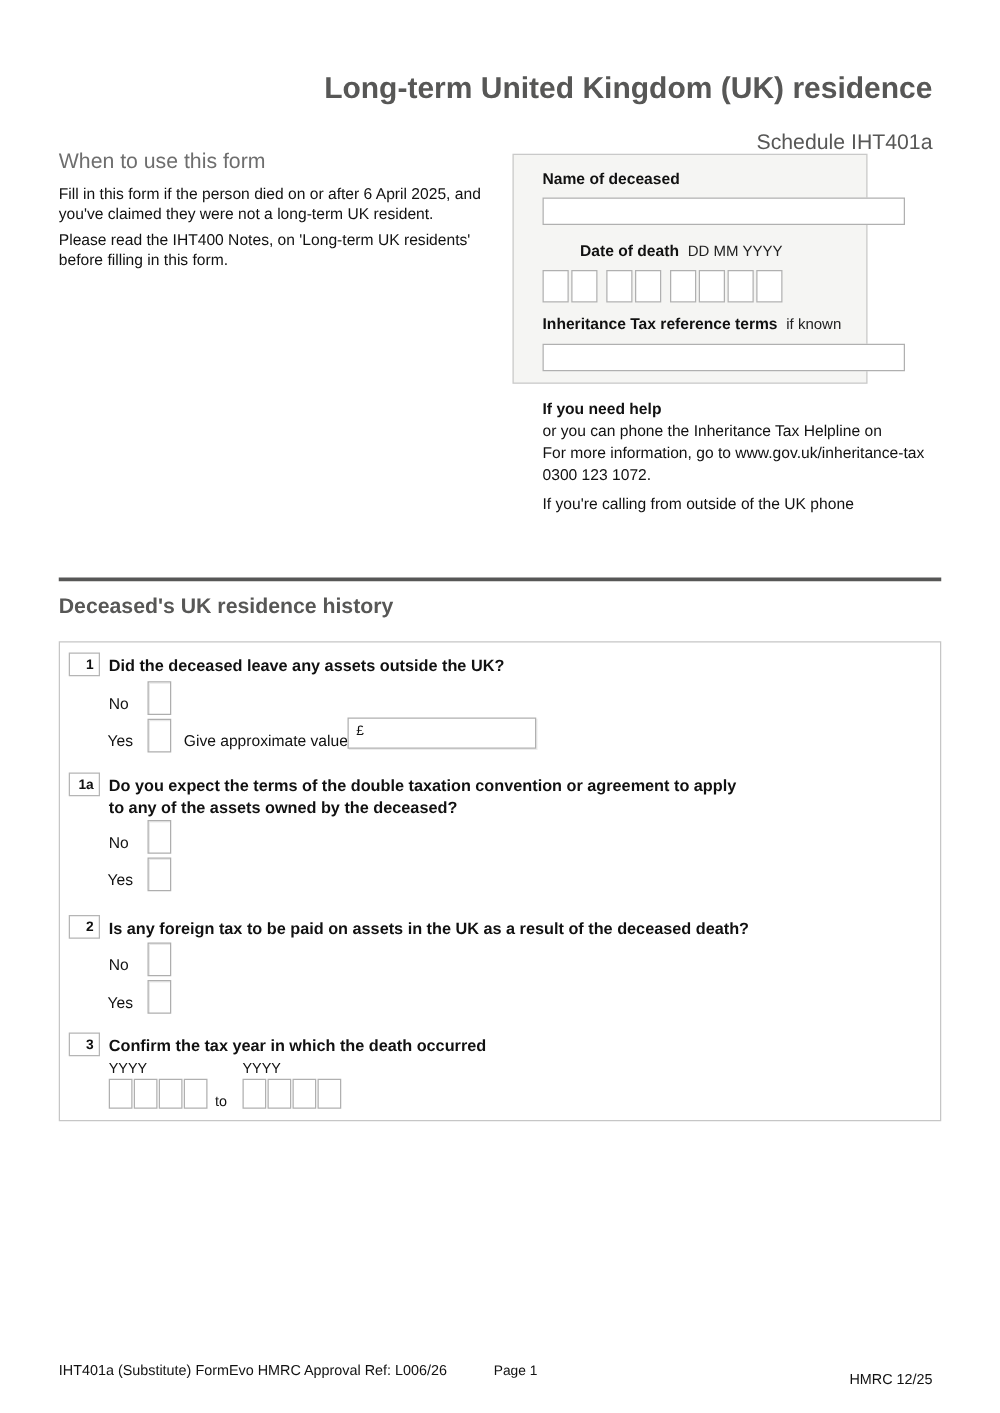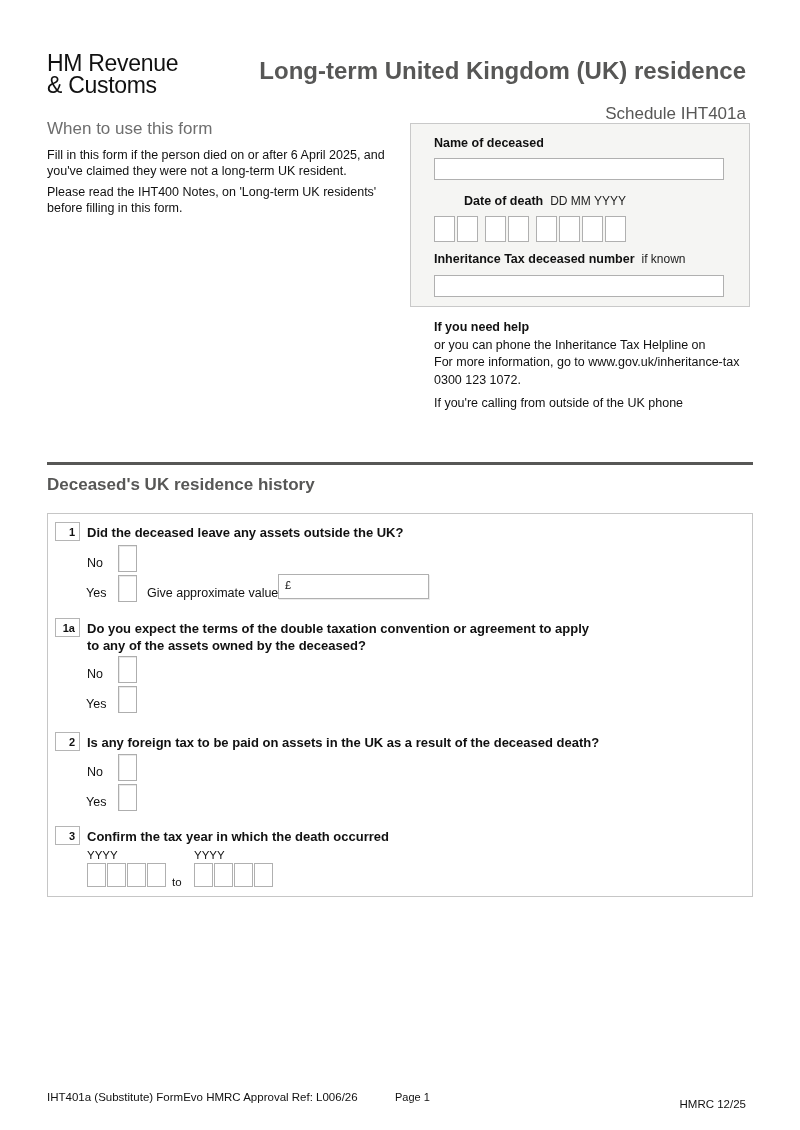--- a/index.html
+++ b/index.html
@@ -11,21 +11,21 @@
   .logo { position:absolute; left:47px; top:52px; font-size:23px; font-weight:500; letter-spacing:-0.3px; line-height:22px; color:#111; }
   .title { position:absolute; right:54px; top:57px; font-size:24px; font-weight:bold; color:#575756; }
   .subtitle { position:absolute; right:54px; top:104px; font-size:17px; color:#575756; }
 
   
   .when-heading { position:absolute; left:47px; top:119px; font-size:17px; color:#6e6e6e; }
   .when-para1 { position:absolute; left:47px; top:147px; width:366px; font-size:12.5px; line-height:16px; color:#111; }
   .when-para2 { position:absolute; left:47px; top:184px; width:366px; font-size:12.5px; line-height:16px; color:#111; }
 
   
-  .dbox { position:absolute; left:410px; top:123px; width:340px; height:184px; background:#f5f5f3; border:1px solid #c9c9c9; }
+  .dbox { position:absolute; left:410px; top:123px; width:284px; height:184px; background:#f5f5f3; border:1px solid #c9c9c9; }
   .dbox .lbl { position:absolute; font-size:12.5px; font-weight:bold; color:#111; }
   .dbox .sub { font-weight:normal; font-size:12px; color:#222; }
   .field { background:#fff; border:1px solid #b0b0b0; }
   .name-input { position:absolute; left:23px; top:34px; width:290px; height:22px; }
   .iht-input  { position:absolute; left:23px; top:151px; width:290px; height:22px; }
   .field input { width:100%; height:100%; border:none; outline:none; background:transparent; font:12px "Liberation Sans", sans-serif; padding:0 5px; }
   .cell { position:absolute; width:21px; height:26px; background:#fff; border:1px solid #b0b0b0; }
   .cell input { width:100%; height:100%; border:none; outline:none; background:transparent; text-align:center; font:12px "Liberation Sans", sans-serif; }
 
   
@@ -55,24 +55,20 @@
   
   .footer-left  { position:absolute; left:47px;  top:1091px; font-size:11.5px; color:#111; }
   .footer-page  { position:absolute; left:395px; top:1091px; font-size:11px; color:#111; }
   .footer-right { position:absolute; right:54px; top:1098px; font-size:11.5px; color:#111; }
 </style>
 </head>
 <body>
 
 <div class="page">
 
-  <div class="logo">
-    <div>HM Revenue</div>
-    <div>&amp; Customs</div>
-  </div>
   <div class="title">Long-term United Kingdom (UK) residence</div>
   <div class="subtitle">Schedule IHT401a</div>
 
   <div class="when-heading">When to use this form</div>
   <div class="when-para1">Fill in this form if the person died on or after 6 April 2025, and you've claimed they were not a long-term UK resident.</div>
   <div class="when-para2">Please read the IHT400 Notes, on 'Long-term UK residents' before filling in this form.</div>
 
   <div class="dbox">
     <div class="lbl" style="left:23px; top:12px;">Name of deceased</div>
     <div class="field name-input">
@@ -86,21 +82,21 @@
     <div class="cell" style="left:23px;  top:92px;"><input maxlength="1" style=""></div>
     <div class="cell" style="left:46px;  top:92px;"><input maxlength="1" style=""></div>
     <div class="cell" style="left:74px;  top:92px;"><input maxlength="1" style=""></div>
     <div class="cell" style="left:97px;  top:92px;"><input maxlength="1" style=""></div>
     <div class="cell" style="left:125px; top:92px;"><input maxlength="1" style=""></div>
     <div class="cell" style="left:148px; top:92px;"><input maxlength="1" style=""></div>
     <div class="cell" style="left:171px; top:92px;"><input maxlength="1" style=""></div>
     <div class="cell" style="left:194px; top:92px;"><input maxlength="1" style=""></div>
 
     <div class="lbl" style="left:23px; top:128px;">
-      <span>Inheritance Tax deceased number</span>&nbsp;
+      <span>Inheritance Tax reference terms</span>&nbsp;
       <span class="sub">if known</span>
     </div>
     <div class="field iht-input">
       <input aria-label="Inheritance Tax reference number" style="">
     </div>
   </div>
 
   <div class="help">
     <div class="h">If you need help</div>
     <div>or you can phone the Inheritance Tax Helpline on</div>

